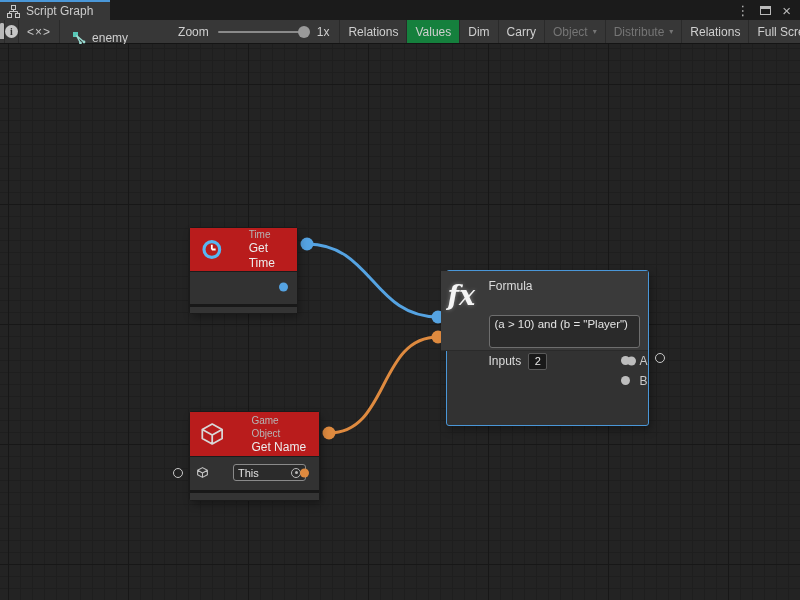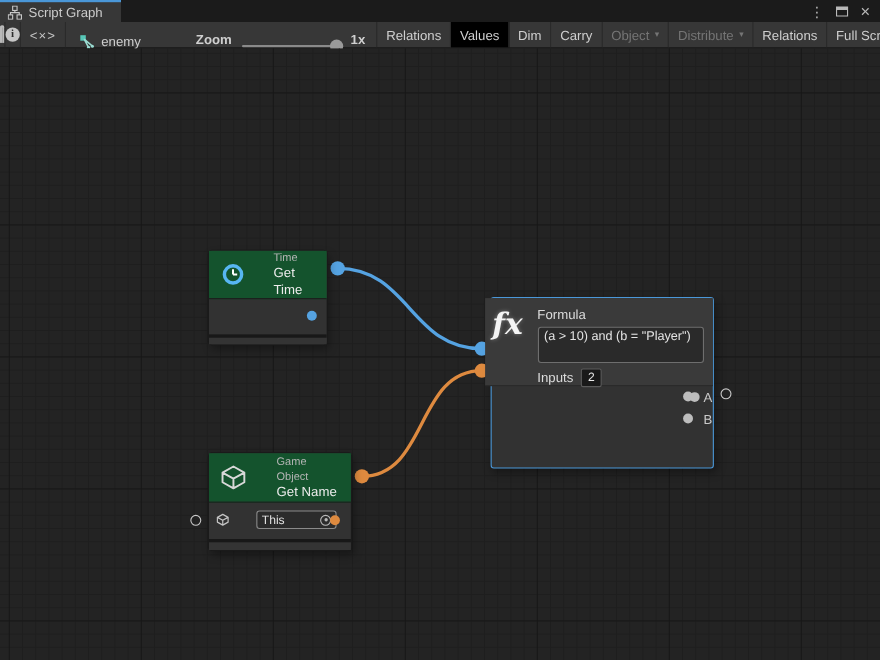--- a/index.html
+++ b/index.html
@@ -19,31 +19,31 @@
   .win-controls .glyph { font-size:13px; line-height:1; cursor:default; }
   .maxbox { width:11px; height:9px; border:1px solid #b9b9b9; border-top:3px solid #b9b9b9; }
 
   
   .toolbar { position:absolute; left:0; top:20px; width:800px; height:24px;
     background:#373737; border-bottom:1px solid #141414; display:flex;
     align-items:stretch; color:#cfcfcf; font-size:12px; }
   .tb-btn { display:flex; align-items:center; justify-content:center;
     padding:0 8px; border-right:1px solid #2a2a2a; cursor:default; white-space:nowrap; }
   .tb-icon-btn { width:26px; padding:0; }
-  .tb-btn.active { background:#000000;justify-content:flex-end; }
+  .tb-btn.active { background:#15803d;justify-content:flex-end; }
   .tb-btn.disabled { color:#757575; }
   .lock-shackle { width:8px; height:6px; border:2px solid #b9b9b9; border-bottom:none;
     border-radius:4px 4px 0 0; margin:0 auto; }
   .lock-body { width:11px; height:7px; background:#b9b9b9; border-radius:1px; }
   .info-circle { width:13px; height:13px; border-radius:50%; background:#c6c6c6;
     color:#2d2d2d; font-weight:bold; font-size:10px; display:flex; align-items:center;
     justify-content:center; font-family:"Liberation Serif", serif; }
   .code-glyph { letter-spacing:1px; color:#c8c8c8; }
   .graph-ref { display:flex; align-items:center; gap:6px; padding:0 10px 0 12px;margin-top:13px; }
-  .zoom-wrap { display:flex; align-items:flex-end; gap:9px; padding-left:40px;font-weight:bold; }
+  .zoom-wrap { display:flex; align-items:center; gap:9px; padding-left:40px; }
   .zoom-track { position:relative; width:86px; height:2px; background:#8a8a8a; border-radius:1px; }
   .zoom-handle { position:absolute; right:-6px; top:-5px; width:12px; height:12px;
     border-radius:50%; background:#9a9a9a; }
   .zoom-value { padding:0 10px 0 4px; }
   .tb-right { margin-left:auto; display:flex; align-items:stretch; border-left:1px solid #2a2a2a; }
   .dd-arrow { font-size:8px; margin-left:5px; color:#757575; }
 
   
   .canvas { position:absolute; left:0; top:44px; width:800px; height:556px;
     background-color:#232323;
@@ -57,21 +57,21 @@
   .wires { position:absolute; left:0; top:0; width:800px; height:556px; }
   .wire-blue { stroke:var(--wire_blue,#55a3e2); stroke-width:3; fill:none; }
   .wire-orange { stroke:var(--wire_orange,#de8a3f); stroke-width:3; fill:none; }
   .dot-blue { fill:var(--wire_blue,#55a3e2); }
   .dot-orange { fill:var(--wire_orange,#de8a3f); }
 
   
   .node { position:absolute; background:#323232; border-radius:3px;
     box-shadow:0 0 0 1px #1a1a1a, 2px 4px 8px rgba(0,0,0,.35);
     display:flex; flex-direction:column; color:#e6e6e6; }
-  .node-header { background:#14532d; display:flex; align-items:center; gap:26px;
+  .node-header { background:#b91c1c; display:flex; align-items:center; gap:26px;
     padding:0 12px 0 11px; border-bottom:1px solid #1c1c1c;justify-content:center; }
   .node-cat { font-size:10px; color:#b5b5b5; line-height:1.3; }
   .node-title { font-size:12px; color:#ececec; line-height:1.25; }
   .node-footer { border-top:3px solid #181818; background:#343434; margin-top:auto; }
   .port-dot { width:9px; height:9px; border-radius:50%; }
   .gray { background:var(--port_gray,#bdbdbd); }
   .blue { background:var(--wire_blue,#55a3e2); }
   .orange { background:var(--wire_orange,#de8a3f); }
   .hollow-port { position:absolute; width:10px; height:10px; border-radius:50%;
     border:1.5px solid #c9c9c9; background:transparent; }
@@ -85,21 +85,21 @@
 
   
   .node-formula { left:445.5px; top:225.5px; width:203px; height:156px;
     border:1.5px solid var(--selection,#4a97d8); box-shadow:2px 4px 8px rgba(0,0,0,.35);align-items:flex-end; }
   .fx-header { height:80px; background:#3a3a3a; display:flex; gap:7px;
     padding:8px 8px 0 7px; border-bottom:1px solid #2a2a2a; }
   .fx-glyph { font-family:"DejaVu Serif", serif; font-style:italic; font-weight:bold;
     font-size:27px; color:#f4f4f4; line-height:1; padding-top:3px; width:34px;
     text-shadow:0 0 4px rgba(255,255,255,.35); }
   .fx-col { flex:1; }
-  .fx-title { font-size:12px; color:#dcdcdc; margin-bottom:4px; }
+  .fx-title { font-size:12px; color:#dcdcdc; margin-bottom:22px; }
   .fx-expr { width:151px; height:33px; background:#2a2a2a; border:1px solid #6e6e6e;
     border-radius:3px; padding:1px 5px; font-size:11.5px; line-height:1.3;
     color:#e4e4e4; white-space:pre-wrap; overflow:hidden; }
   .fx-inputs { display:flex; align-items:center; gap:7px; margin-top:5px; font-size:12px;
     color:#dcdcdc; }
   .fx-count { width:19px; height:17px; background:#191919; border:1px solid #5a5a5a;
     border-radius:2px; display:flex; align-items:center; justify-content:center;
     font-size:11px; color:#e8e8e8; }
   .port-row { position:relative; height:20px; display:flex; align-items:center;
     padding-left:8px; gap:9px; font-size:12px; color:#c9c9c9; }

